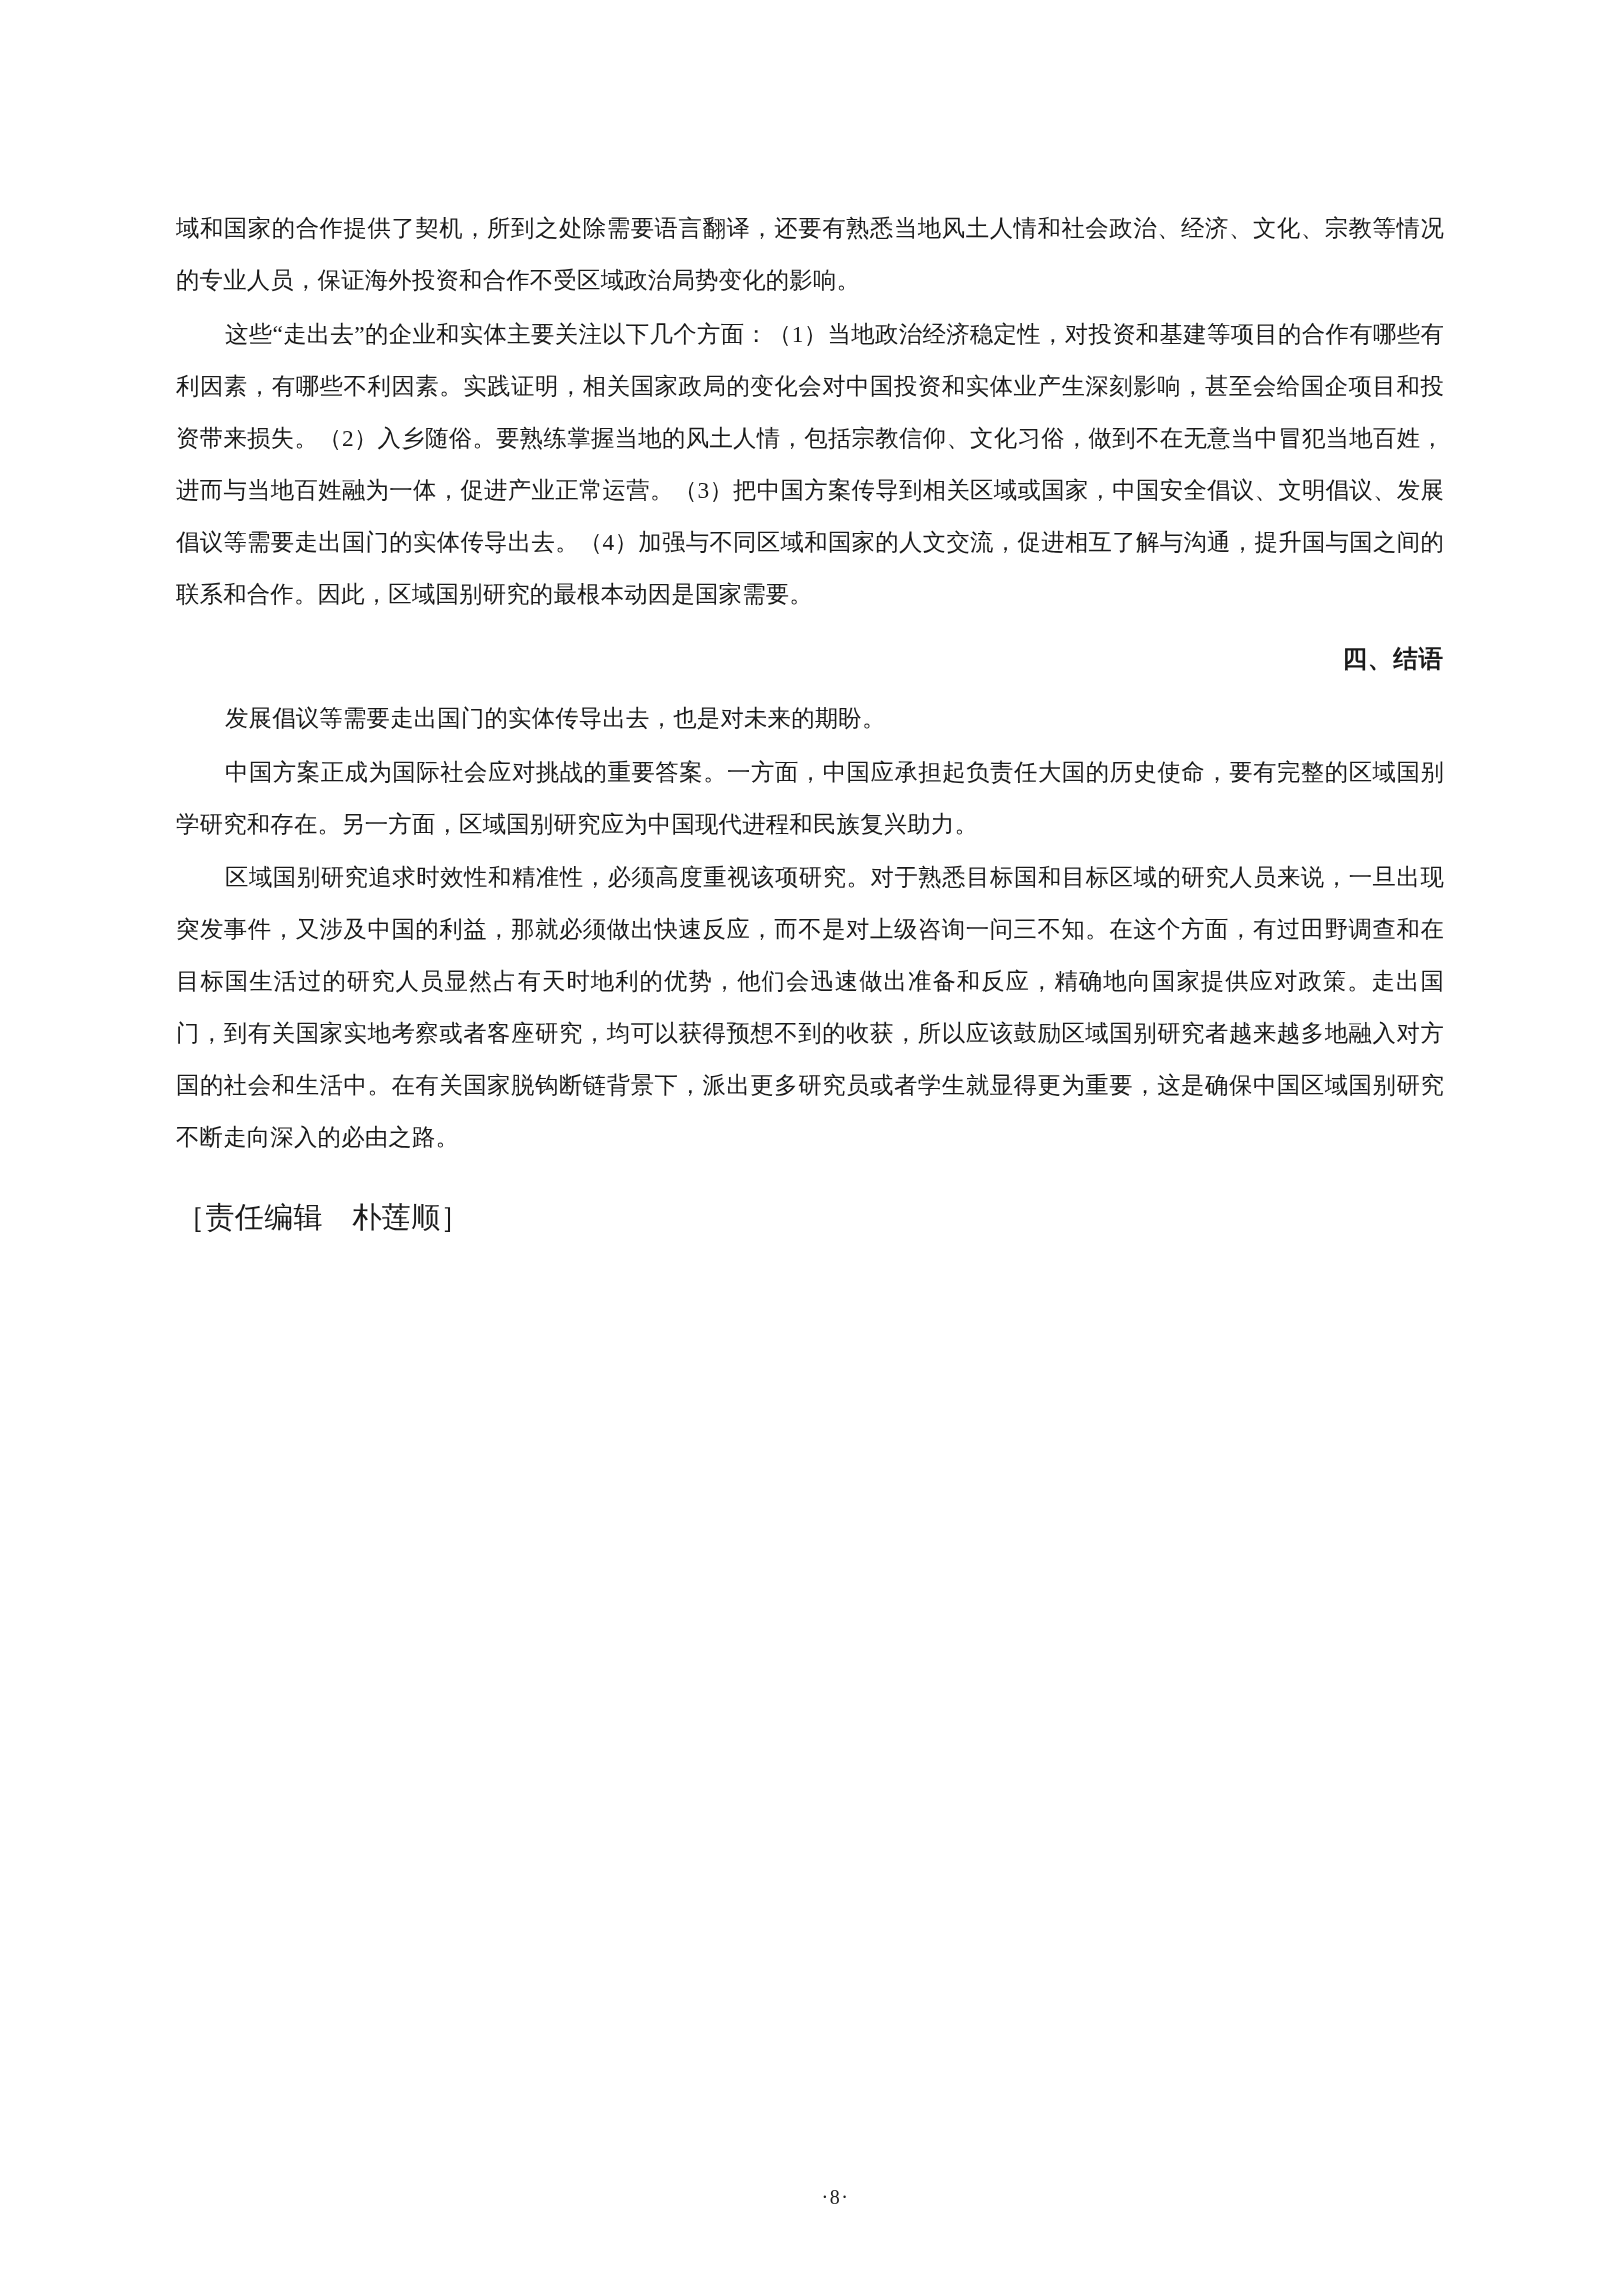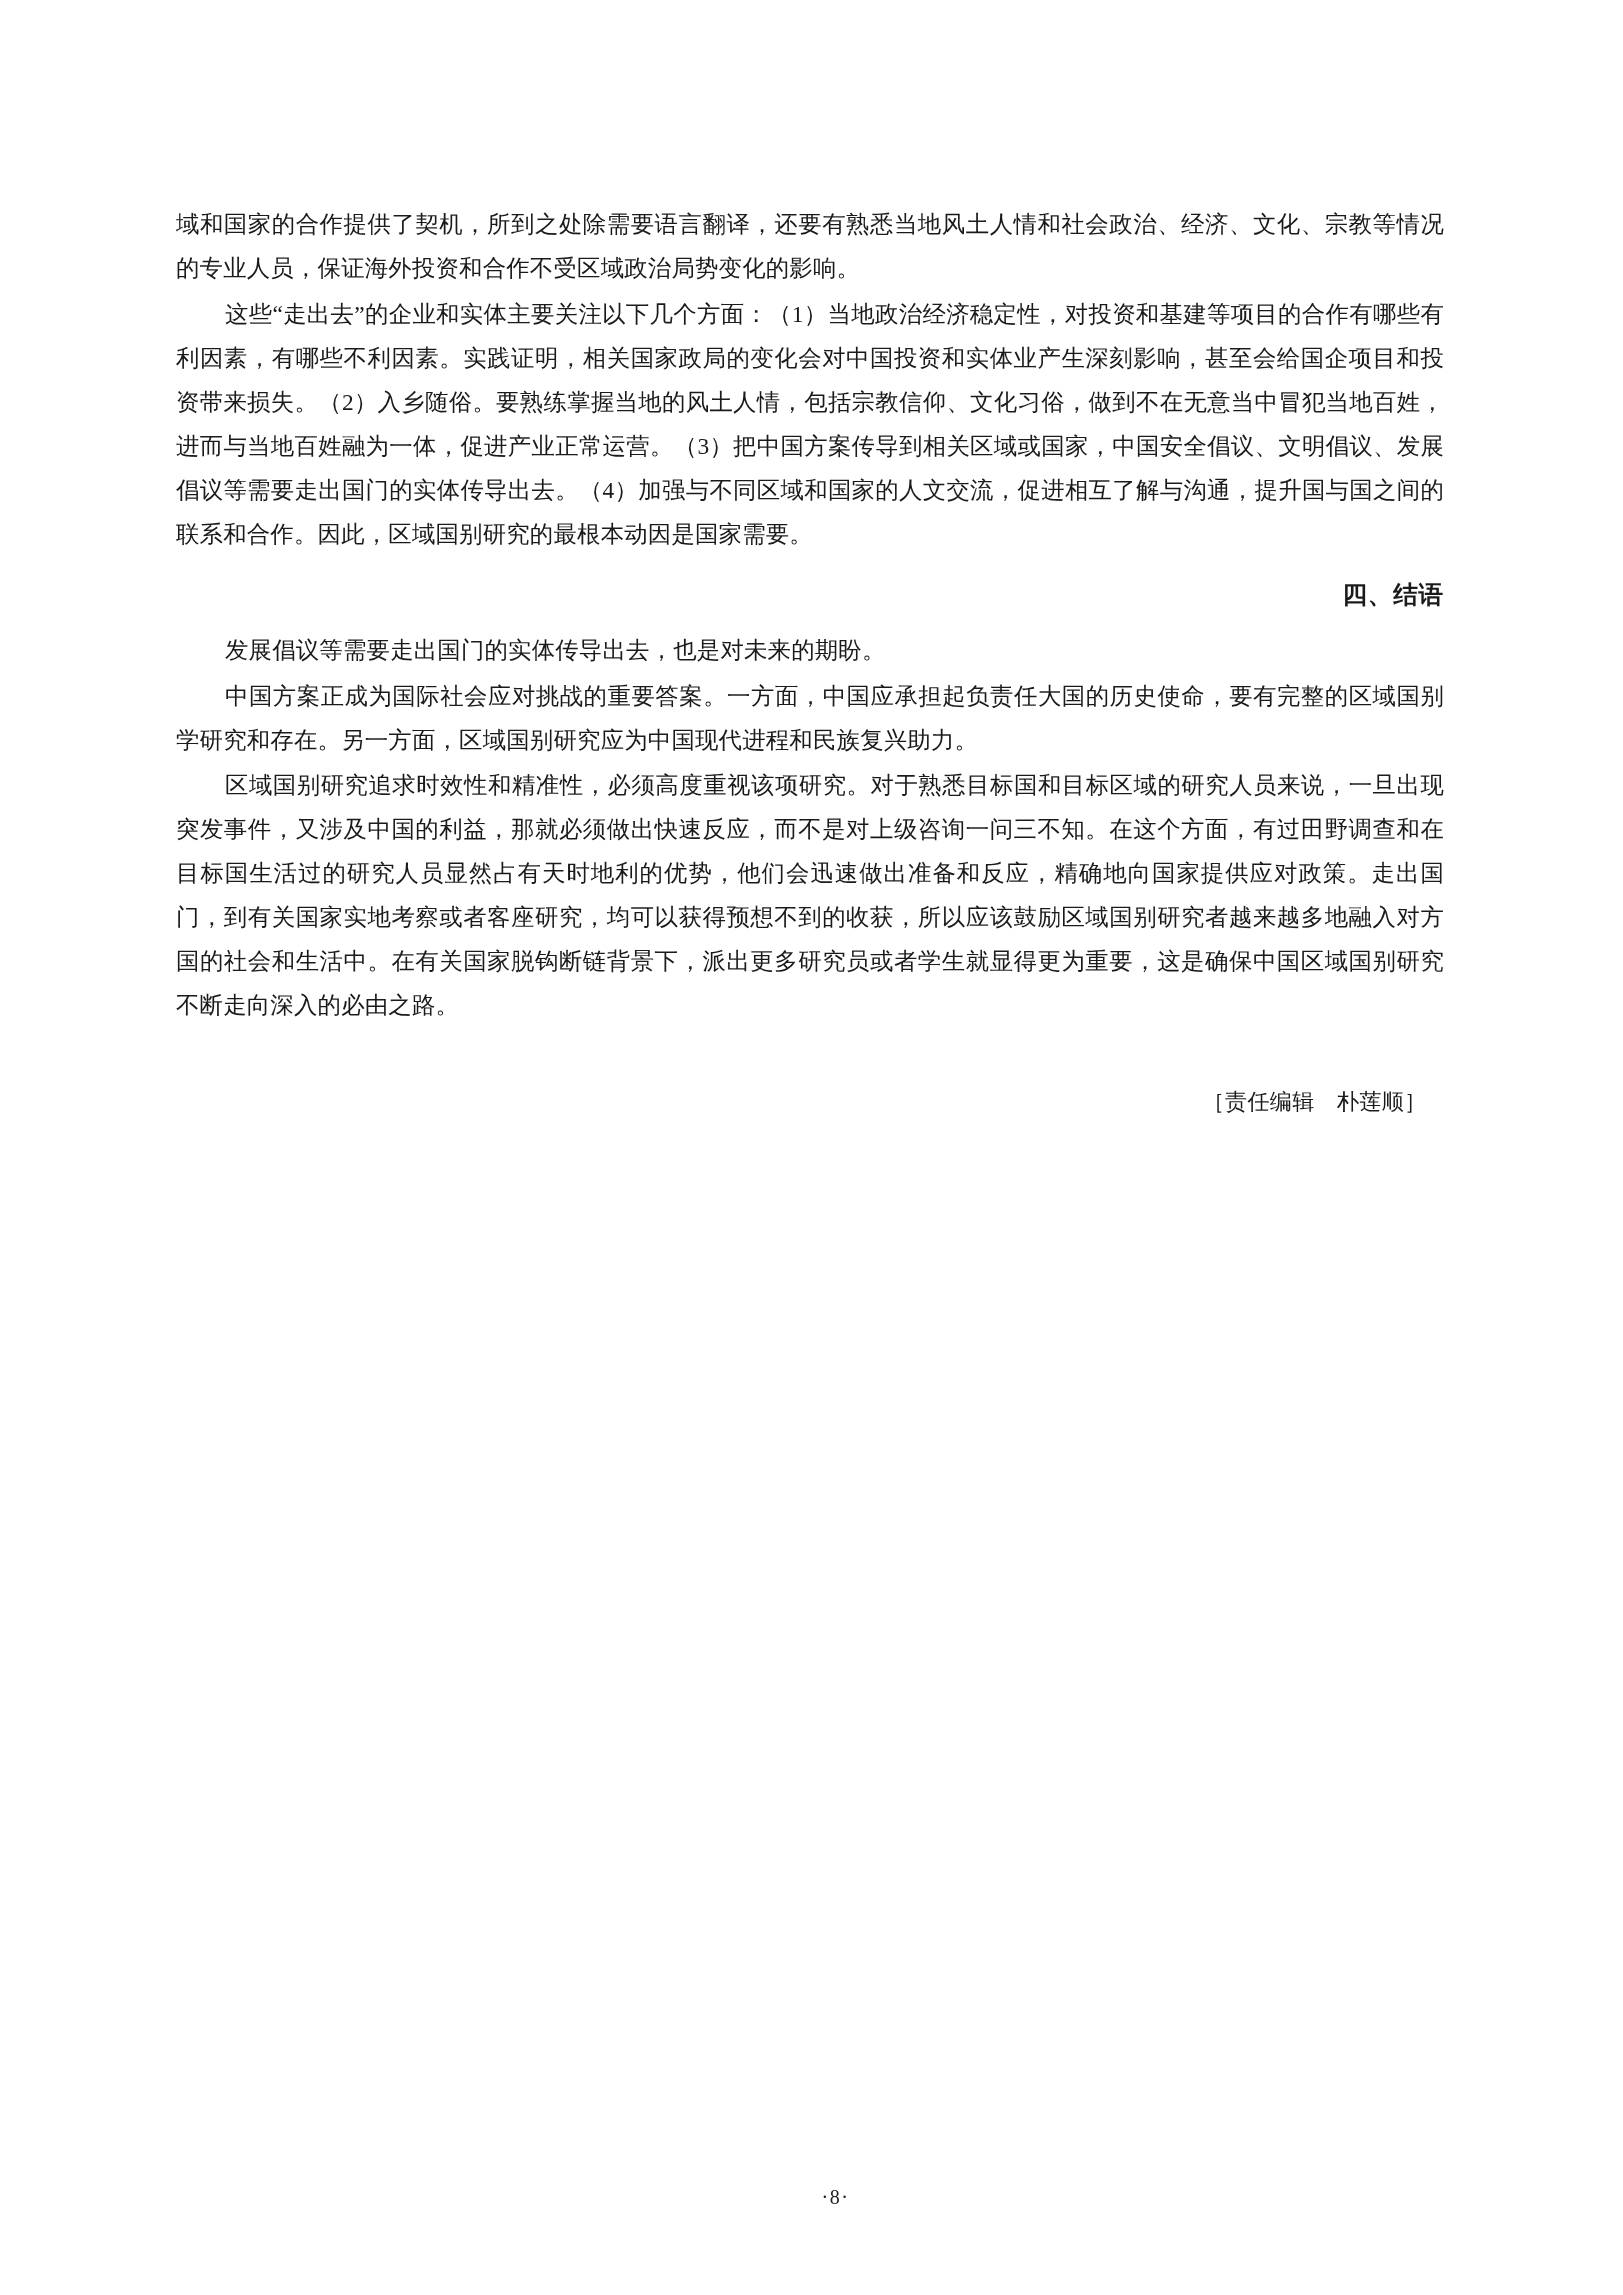--- a/index.html
+++ b/index.html
@@ -19,41 +19,40 @@
   }
   .content {
     position: absolute;
     left: 176px;
     top: 202px;
     width: 1268px;
   }
   p.body {
     margin: 0 0 1.6px 0;
     font-size: 23.4px;
-    line-height: 44px;
+    line-height: 52px;
     text-align: justify;
     text-justify: inter-ideograph;
     letter-spacing: 0.2px;
   }
   p.indent {
     text-indent: 49px;
   }
   h2.section {
     margin: 17.4px 0 11px 0;
     font-size: 24.6px;
     line-height: 44px;
     font-weight: bold;
     text-indent: 49px;
     letter-spacing: 0.8px;
     text-align: right;
   }
   .editor-line {
-    margin-top: 60px;
-    font-size: 22px;
-    text-align: right;
+    margin-top: 35px;
+    font-size: 29px;
     padding-right: 17.4px;
     letter-spacing: 0.4px;
   }
   .page-number {
     position: absolute;
     left: 0;
     right: 0;
     bottom: 86px;
     text-align: center;
     font-size: 20px;

